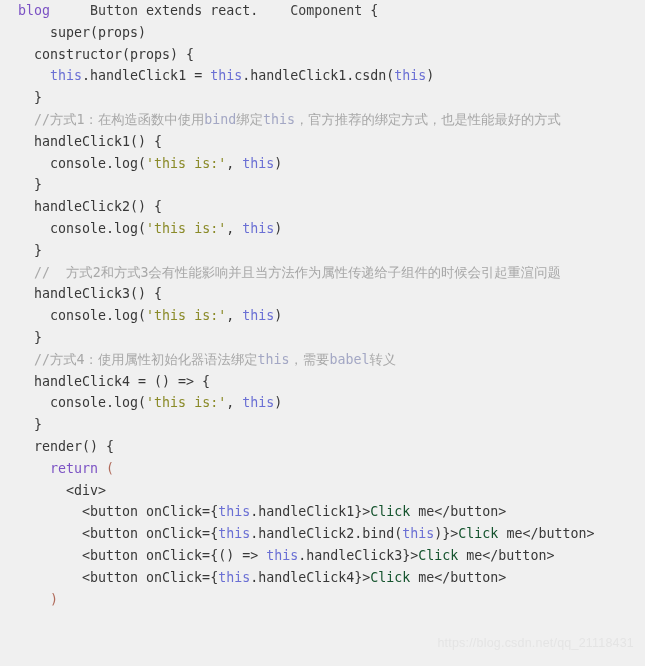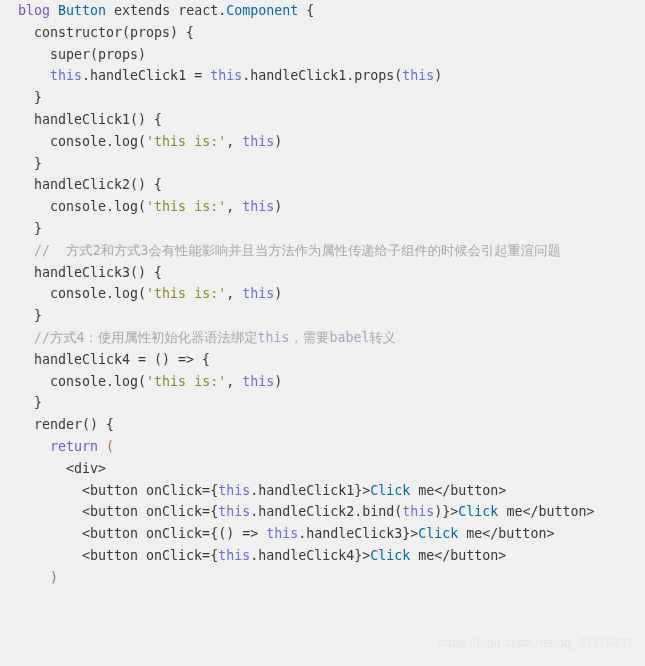--- a/index.html
+++ b/index.html
@@ -25,26 +25,26 @@
     height: 21.8px;
     line-height: 21.8px;
     padding-left: 18px;
     font-size: 13.3px;
     white-space: pre;
     color: #383838;
     letter-spacing: 0px;
     font-family: "DejaVu Sans Mono", "Liberation Mono", monospace;
   }
   .tok-kw       { color: #7b52c4; }   
-  .tok-type     { color: #0369a1; }   
+  .tok-type     { color: #404040; margin-left: 32px; }   
   .tok-this     { color: #6a6fd4; }   
   .tok-str      { color: #8a8a28; text-align: center; }   
   .tok-comment  { color: #a8a8a8; }   
   .tok-cmt-kw   { color: #a3a7c4; }   
-  .tok-jsx      { color: #0369a1; }   
+  .tok-jsx      { color: #14532d; }   
   .tok-paren    { color: #b06a5a; }   
   .tok-plain    { color: #383838; text-align: right; }
 
   #watermark {
     position: absolute;
     right: 11px;
     bottom: 16px;
     font-size: 12.5px;
     color: #e4e4e4;
     font-family: "Liberation Sans", sans-serif;
@@ -52,28 +52,29 @@
     user-select: none;
   }
 </style>
 </head>
 <body>
 
 <div id="code-block">
 
   <div class="code-line"><span class="tok-kw">blog</span><span class="tok-plain"> </span><span class="tok-type">Button</span><span class="tok-plain"> extends react.</span><span class="tok-type">Component</span><span class="tok-plain"> {</span></div>
 
+  <div class="code-line"><span class="tok-plain">    super(props)</span></div>
+
   <div class="code-line"><span class="tok-plain">  constructor(props) {</span></div>
 
-  <div class="code-line"><span class="tok-plain">    super(props)</span></div>
-
-  <div class="code-line"><span class="tok-plain">    </span><span class="tok-this">this</span><span class="tok-plain">.handleClick1 = </span><span class="tok-this">this</span><span class="tok-plain">.handleClick1.props(</span><span class="tok-this">this</span><span class="tok-plain">)</span></div>
+  <div class="code-line"><span class="tok-plain">    </span><span class="tok-this">this</span><span class="tok-plain">.handleClick1 = </span><span class="tok-this">this</span><span class="tok-plain">.handleClick1.csdn(</span><span class="tok-this">this</span><span class="tok-plain">)</span></div>
 
   <div class="code-line"><span class="tok-plain">  }</span></div>
 
+  <div class="code-line"><span class="tok-comment">  //方式1：在构造函数中使用</span><span class="tok-cmt-kw">bind</span><span class="tok-comment">绑定</span><span class="tok-cmt-kw">this</span><span class="tok-comment">，官方推荐的绑定方式，也是性能最好的方式</span></div>
 
   <div class="code-line"><span class="tok-plain">  handleClick1() {</span></div>
 
   <div class="code-line"><span class="tok-plain">    console.log(</span><span class="tok-str">'this is:'</span><span class="tok-plain">, </span><span class="tok-this">this</span><span class="tok-plain">)</span></div>
 
   <div class="code-line"><span class="tok-plain">  }</span></div>
 
 
   <div class="code-line"><span class="tok-plain">  handleClick2() {</span></div>
 

